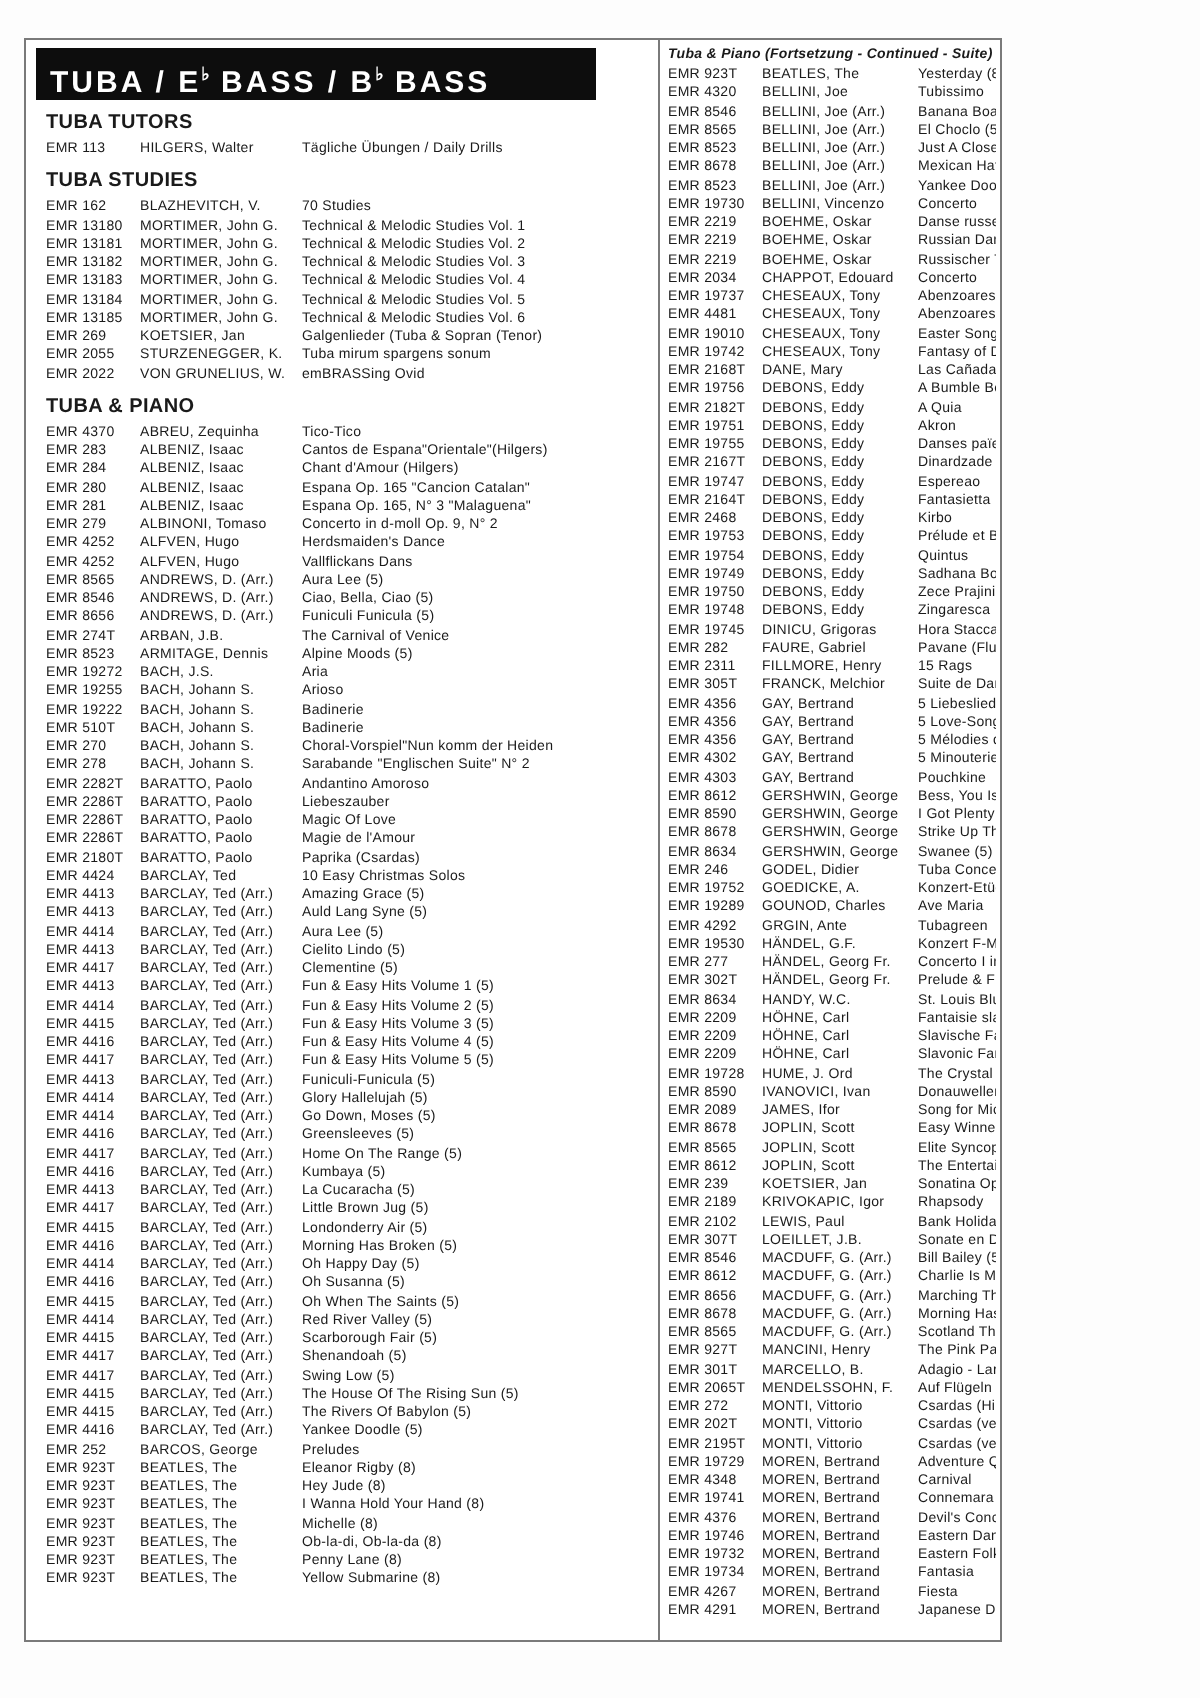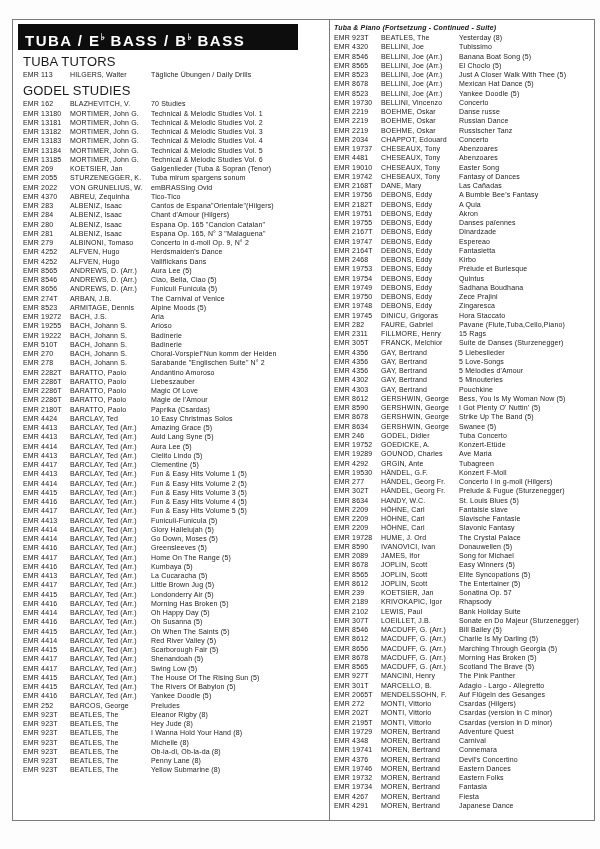--- a/index.html
+++ b/index.html
@@ -1,32 +1,32 @@
 <!DOCTYPE html>
 <html style="--bar: #0d0d0d; --bartext: #ffffff; --border: #7a7a7a; --text: #1a1a1a;"><head>
 <meta charset="utf-8">
 <style>
   html, body { margin:0; padding:0; width:600px; height:849px; overflow:hidden; background:#fdfdfd; }
   body { font-family:"Liberation Sans", sans-serif; color:var(--text,#1a1a1a); position:relative; }
   .frame {
-    position:absolute; left:12px; top:19px; width:583px; height:802px;
+    position:absolute; left:12px; top:19px; width:489px; height:802px;
     border:1px solid var(--border,#7a7a7a); box-sizing:border-box;
     display:flex; overflow:hidden; background:#fff;gap:28px;
   }
   .col-left  { width:288px; flex:none; box-sizing:border-box; padding:2px 3px 0 5px; }
   .col-right { flex:1; box-sizing:border-box; border-left:1px solid var(--border,#7a7a7a); padding:3px 2px 0 4px; overflow:hidden; }
   .title-bar {
     background:var(--bar,#0d0d0d); color:var(--bartext,#ffffff);
     font-weight:bold; font-size:15px; letter-spacing:1.5px;
     height:26px; line-height:26px; padding:0 7px; margin-top:2px;
     box-sizing:border-box; white-space:nowrap; overflow:hidden;
   }
   .title-bar sup.flat { font-size:9px; vertical-align:super; letter-spacing:0; }
   .section { padding-left:5px; }
-  .section-heading { font-weight:normal; font-size:13px; line-height:10px; margin:7px 0 3px; letter-spacing:0.2px; }
+  .section-heading { font-weight:bold; font-size:10px; line-height:10px; margin:7px 0 3px; letter-spacing:0.2px; }
   .cont-header { font-weight:bold; font-style:italic; font-size:7px; line-height:10px; letter-spacing:0.15px; white-space:nowrap; overflow:hidden; }
   .row { display:flex; font-size:7px; line-height:9.25px; white-space:nowrap; letter-spacing:0.15px; }
   .cell-code { width:47px; flex:none; overflow:hidden; }
   .cell-composer { flex:none; overflow:hidden; }
   .col-left  .cell-composer { width:81px; }
   .col-right .cell-composer { width:78px; }
   .cell-title { flex:1; overflow:hidden; }
 </style>
 </head>
 <body>
@@ -37,21 +37,21 @@
     <div>
         <div class="section">
           <div class="section-heading">TUBA TUTORS</div>
           <div class="row">
             <span class="cell-code">EMR 113</span>
             <span class="cell-composer">HILGERS, Walter</span>
             <span class="cell-title">Tägliche Übungen / Daily Drills</span>
           </div>
         </div>
         <div class="section">
-          <div class="section-heading">GODEL STUDIES</div>
+          <div class="section-heading">TUBA STUDIES</div>
           <div class="row">
             <span class="cell-code">EMR 162</span>
             <span class="cell-composer">BLAZHEVITCH, V.</span>
             <span class="cell-title">70 Studies</span>
           </div>
           <div class="row">
             <span class="cell-code">EMR 13180</span>
             <span class="cell-composer">MORTIMER, John G.</span>
             <span class="cell-title">Technical &amp; Melodic Studies Vol. 1</span>
           </div>
@@ -92,20 +92,21 @@
             <span class="cell-composer">STURZENEGGER, K.</span>
             <span class="cell-title">Tuba mirum spargens sonum</span>
           </div>
           <div class="row">
             <span class="cell-code">EMR 2022</span>
             <span class="cell-composer">VON GRUNELIUS, W.</span>
             <span class="cell-title">emBRASSing Ovid</span>
           </div>
         </div>
         <div class="section">
+          <div class="section-heading">TUBA &amp; PIANO</div>
           <div class="row">
             <span class="cell-code">EMR 4370</span>
             <span class="cell-composer">ABREU, Zequinha</span>
             <span class="cell-title">Tico-Tico</span>
           </div>
           <div class="row">
             <span class="cell-code">EMR 283</span>
             <span class="cell-composer">ALBENIZ, Isaac</span>
             <span class="cell-title">Cantos de Espana"Orientale"(Hilgers)</span>
           </div>

